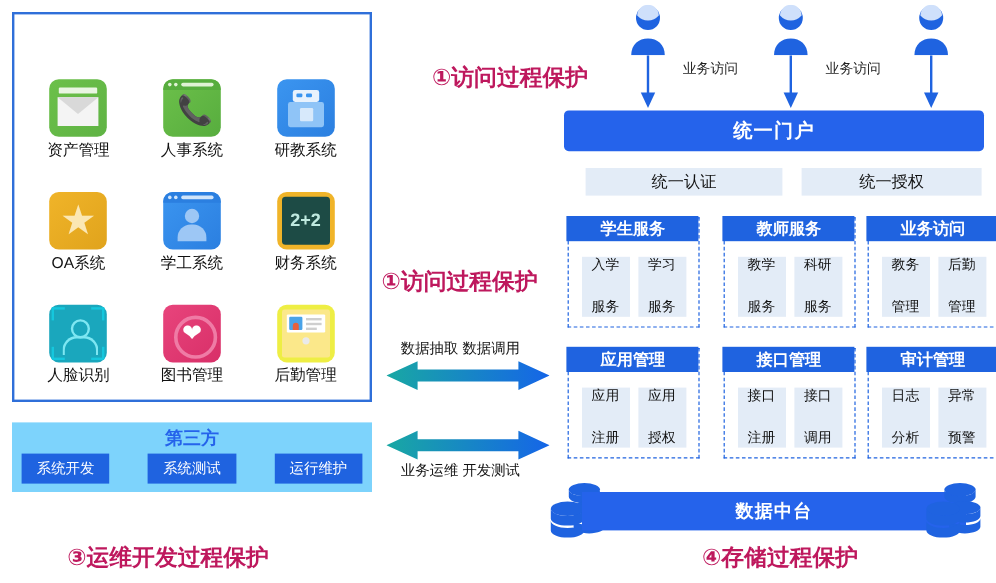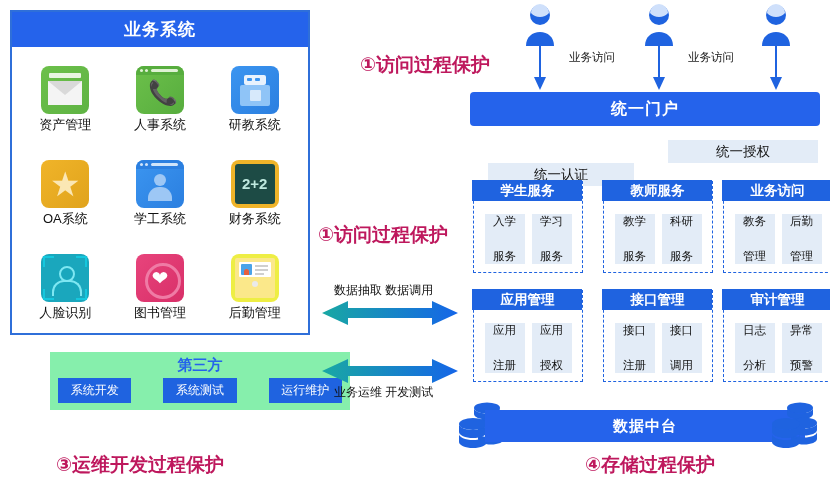--- a/index.html
+++ b/index.html
@@ -77,21 +77,21 @@
   .ico-logi{background:#eeee44;padding:3px;box-sizing:border-box;}
   .ico-logi .inner{position:absolute;left:4px;top:4px;right:4px;bottom:4px;background:#fbe88a;border-radius:2px;}
   .ico-logi .card{position:absolute;left:8px;top:8px;width:32px;height:15px;background:#fff;border-radius:1px;}
   .ico-logi .ph{position:absolute;left:10px;top:10px;width:11px;height:11px;background:#4aa3e8;border-radius:1px;}
   .ico-logi .ph::after{content:"";position:absolute;left:3px;top:5px;width:5px;height:6px;border-radius:3px 3px 0 0;background:#e8603c;}
   .ico-logi .ln{position:absolute;left:24px;height:2px;background:#cfcfcf;width:13px;}
   .ico-logi .l1{top:11px;} .ico-logi .l2{top:15px;} .ico-logi .l3{top:19px;width:9px;}
   .ico-logi .knob{position:absolute;left:21px;top:27px;width:6px;height:6px;border-radius:50%;background:#eaeaea;}
 
   
-  #third-panel{left:10px;top:352px;width:300px;height:58px;background:#86efac;margin-left:40px;}
+  #third-panel{left:10px;top:352px;width:300px;height:58px;background:#7dd3fc;}
   #third-title{position:absolute;left:0;top:4px;width:100%;text-align:center;color:#2563eb;font-size:15px;font-weight:bold;}
   #third-row{position:absolute;left:8px;top:26px;right:8px;display:flex;justify-content:space-between;gap:32px;}
   .third-btn{width:86px;height:25px;background:#1f63e0;color:#fff;font-size:12px;
     display:flex;align-items:center;justify-content:center;}
 
   
   .callout{color:#be185d;font-size:19px;font-weight:bold;white-space:nowrap;}
   #callout1{left:360px;top:52px;}
   #callout2{left:318px;top:222px;}
   #callout3{left:56px;top:452px;}
@@ -112,21 +112,21 @@
   #v1{left:521px;top:46px;} #v2{left:640px;top:46px;} #v3{left:757px;top:46px;}
   .access-lbl{position:absolute;font-size:11.5px;color:#222;white-space:nowrap;}
   #acc1{left:569px;top:50px;} #acc2{left:688px;top:50px;}
 
   #portal{left:470px;top:92px;width:350px;height:34px;background:#2563eb;border-radius:4px;
     display:flex;align-items:center;justify-content:center;}
   #portal .t{color:#fff;font-size:16px;font-weight:bold;letter-spacing:1px;}
 
   .auth-box{position:absolute;height:23px;background:#e3ecf7;display:flex;align-items:center;justify-content:center;
     color:#111;font-size:13.5px;}
-  #auth1{left:488px;top:140px;width:146px;margin-top:23px;}
+  #auth1{left:488px;top:140px;width:164px;}
   #auth2{left:668px;top:140px;width:150px;}
 
   
   .svc{position:absolute;width:110px;height:92px;border:1.6px dashed #1f63e0;box-sizing:border-box;background:#fff;}
   .svc-hd{position:absolute;left:-1.6px;top:-1.6px;width:110px;height:21px;background:#1f63e0;
     display:flex;align-items:center;justify-content:center;}
   .svc-hd span{color:#fff;font-size:13.5px;font-weight:600;}
   .svc-body{position:absolute;left:0;top:21px;width:100%;height:71px;display:flex;align-items:center;justify-content:center;gap:7px;}
   .svc-item{width:40px;height:50px;background:#e3ecf7;display:flex;flex-direction:column;
     align-items:center;justify-content:space-between;color:#111;font-size:11.5px;line-height:1.25;}
@@ -136,23 +136,20 @@
   #datahub{left:485px;top:410px;width:320px;height:32px;background:#2563eb;
     display:flex;align-items:center;justify-content:center;}
   #datahub .t{color:#fff;font-size:15px;font-weight:bold;letter-spacing:1px;}
   .dbstack{position:absolute;width:54px;height:50px;}
   #db-left{left:455px;top:400px;} #db-right{left:768px;top:400px;}
 </style>
 </head>
 <body>
 
 <div class="abs" id="biz-panel">
-  <div id="biz-header">
-    <span class="t">业务系统</span>
-  </div>
   <div id="biz-grid">
 
     <div class="app-cell">
       <div class="app-ico ico-mail">
         <div class="bar"></div>
           <div class="env"></div>
           <div class="flap"></div>
       </div>
       <div class="app-label">资产管理</div>
     </div>

